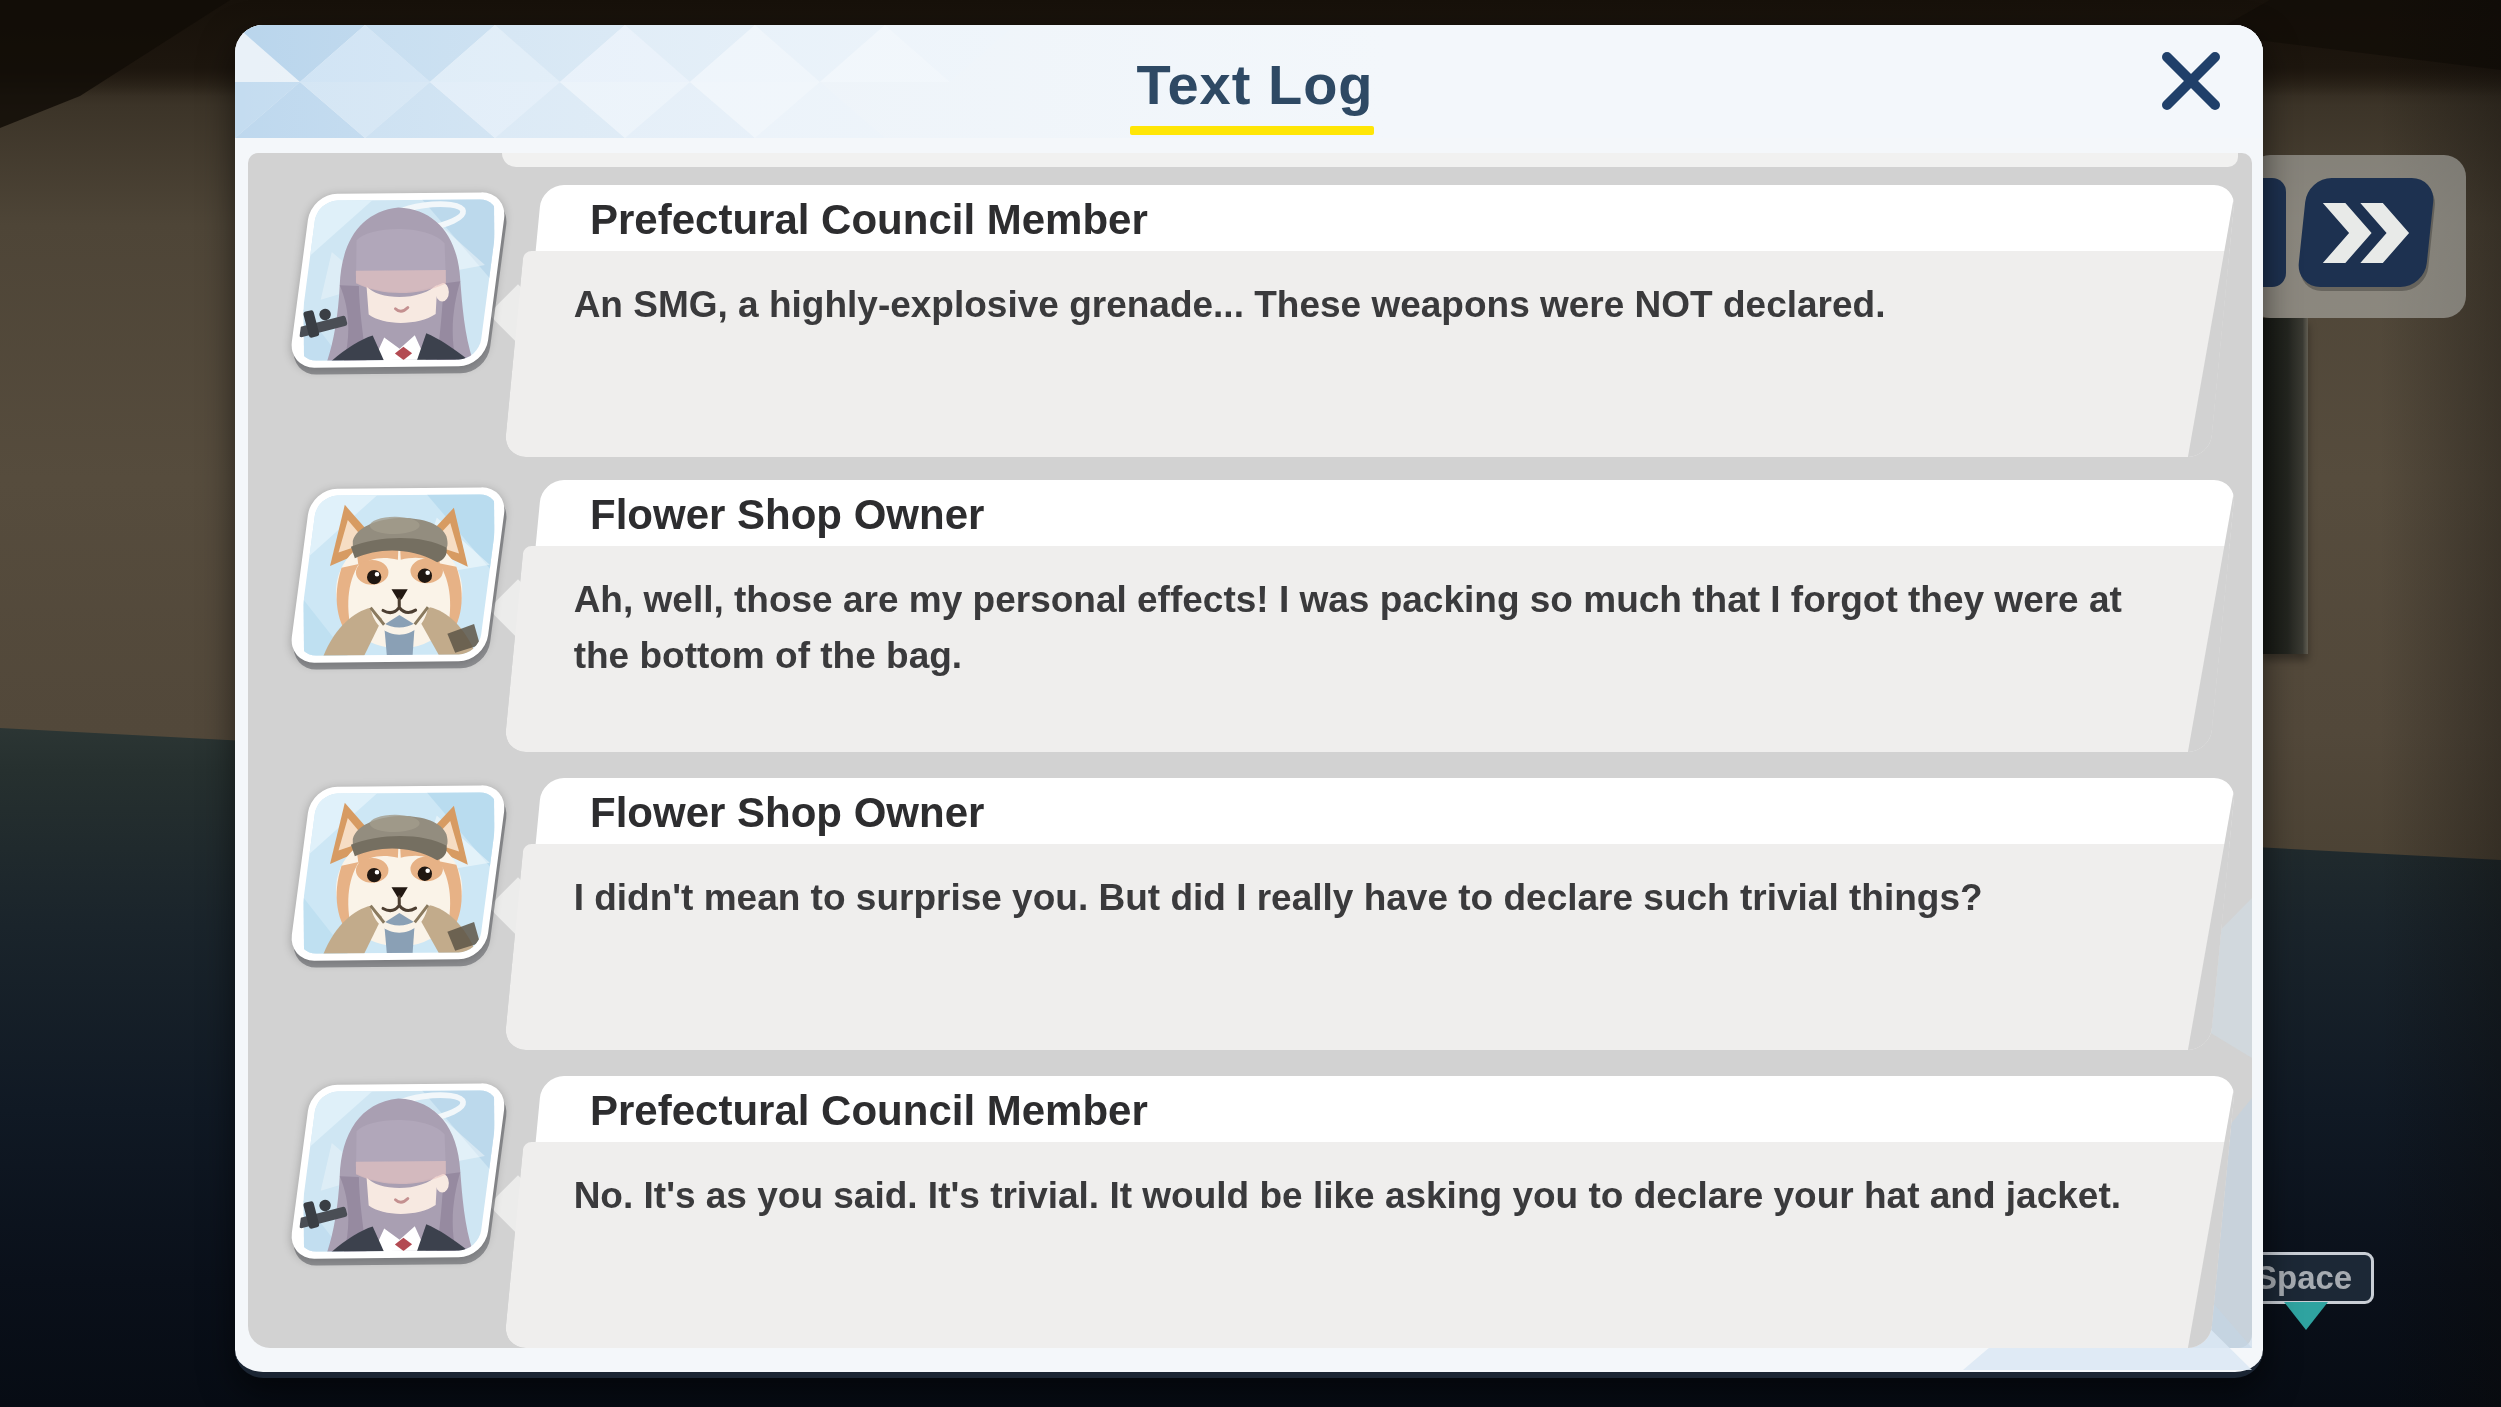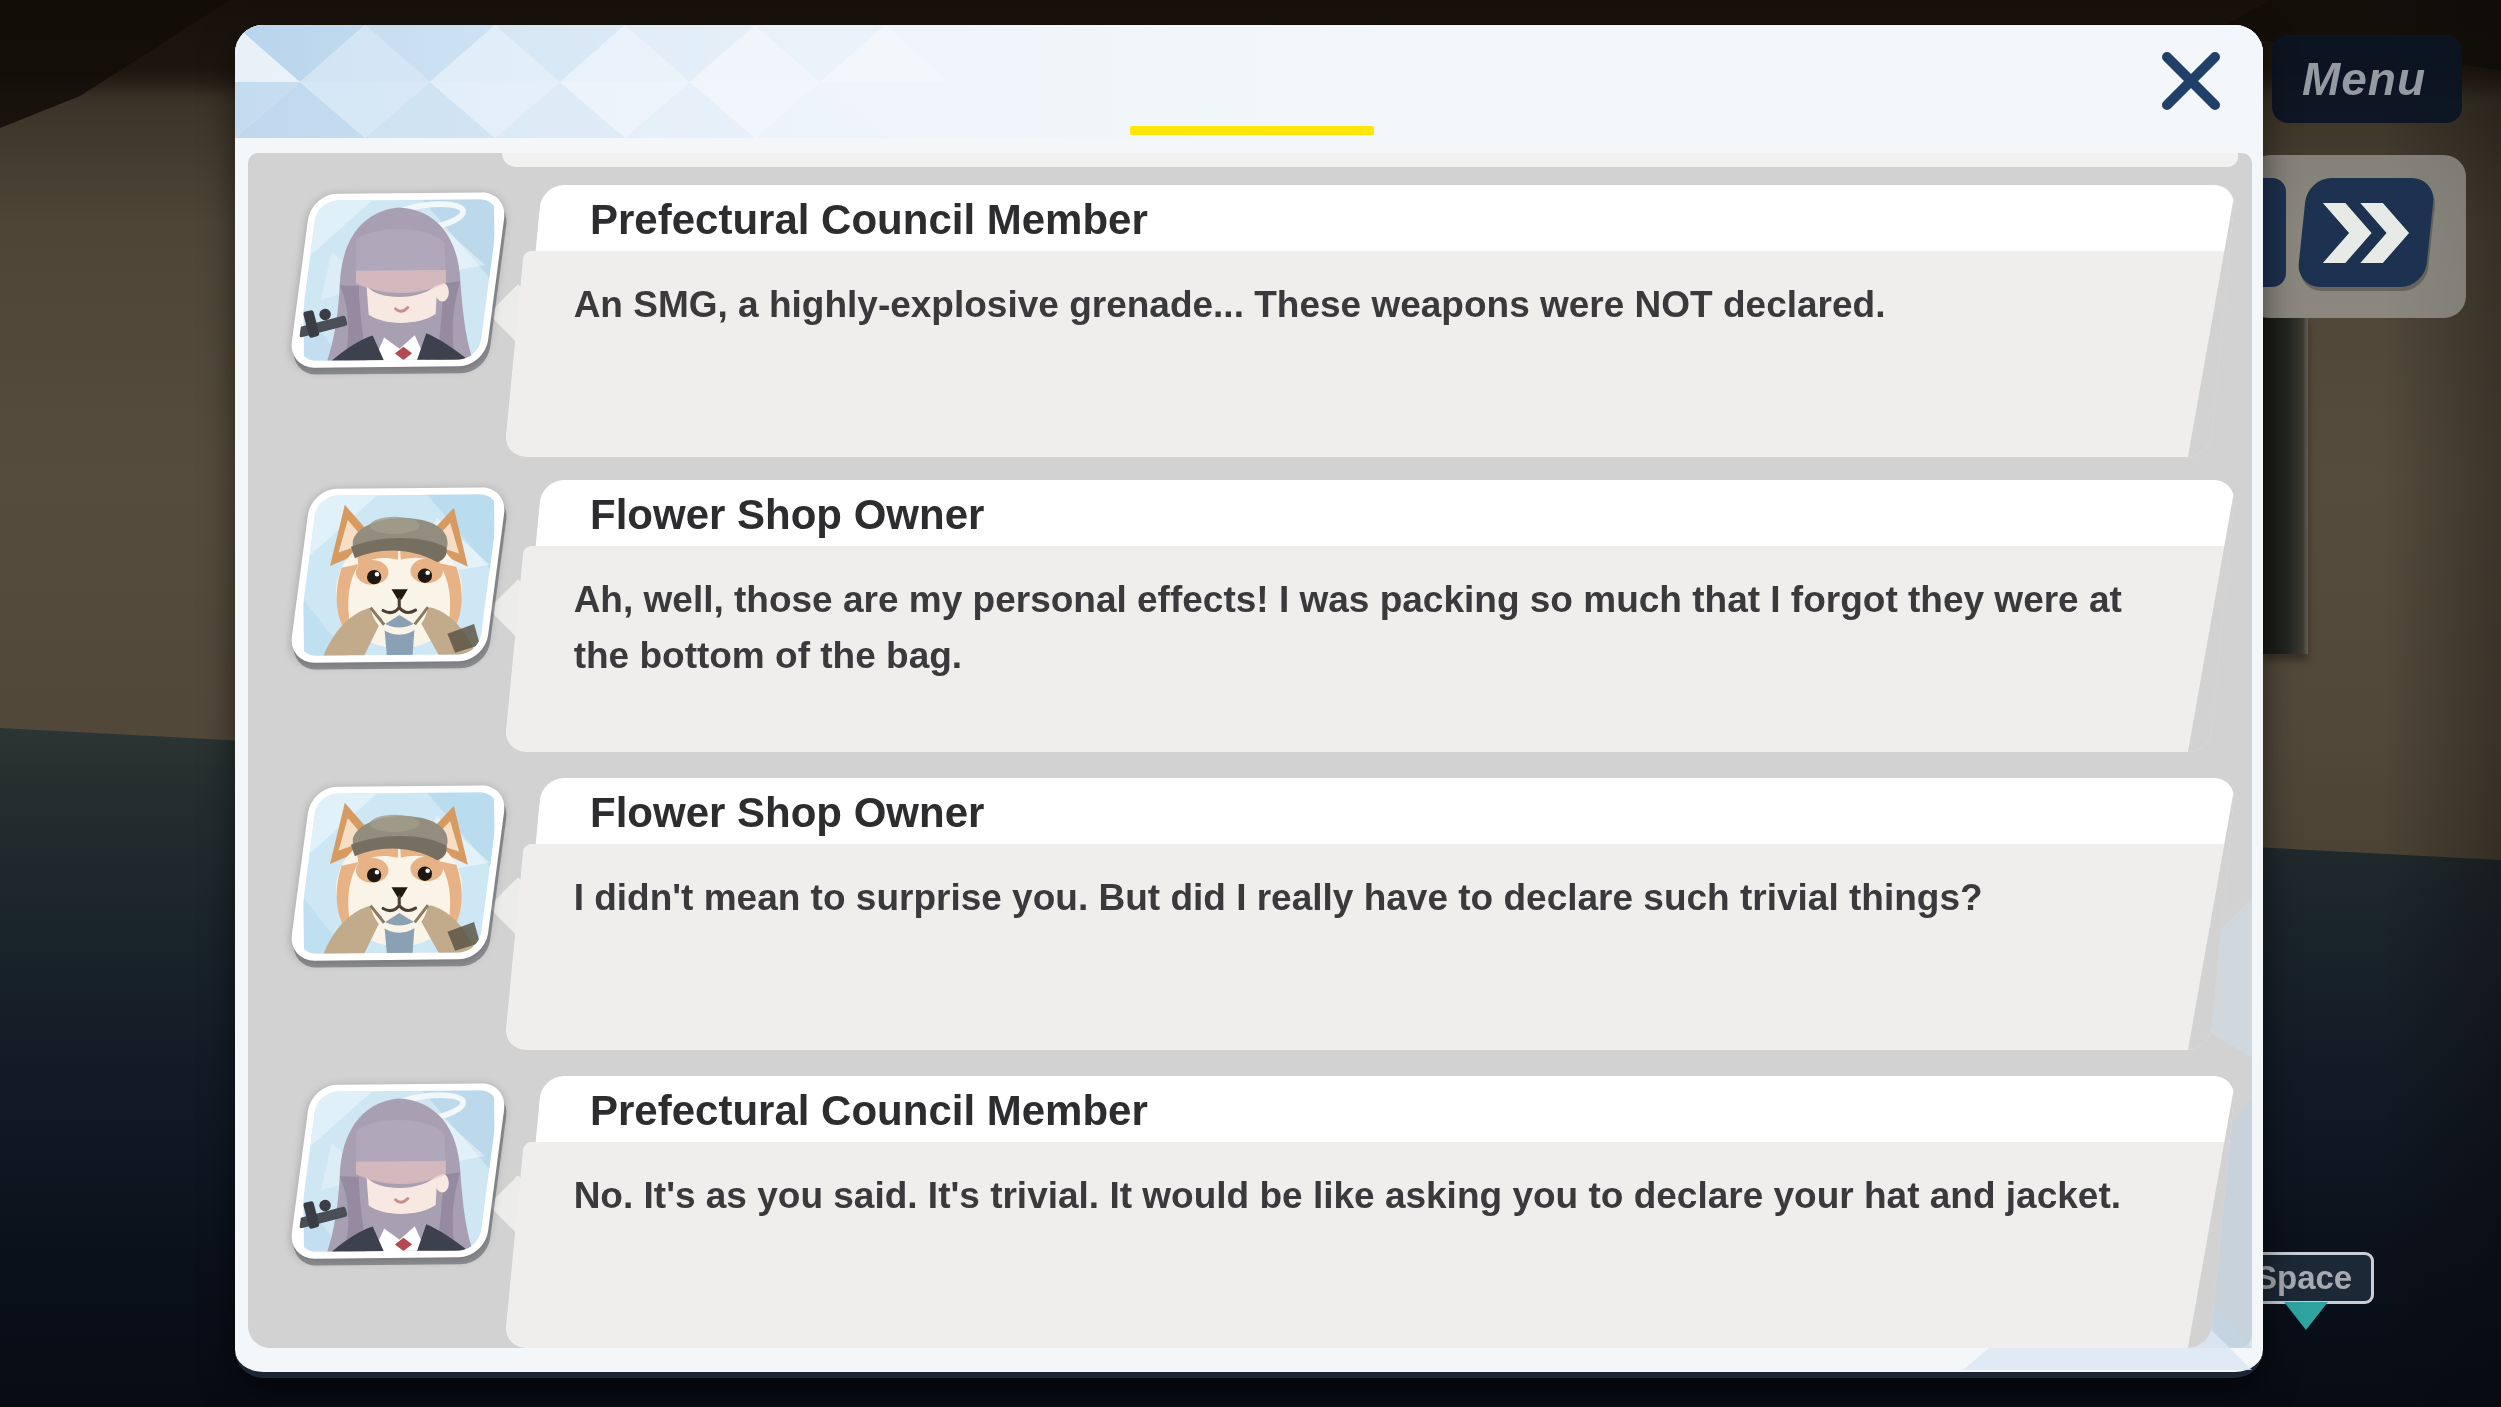--- a/index.html
+++ b/index.html
@@ -89,23 +89,20 @@
 
   <div class="abs bg-wall"></div>
   <div class="abs bg-glow"></div>
   <div class="abs bg-ceiling"></div>
   <div class="abs bg-beam"></div>
   <div class="abs bg-beam2"></div>
   <div class="abs bg-tv"></div>
   <div class="abs bg-floor"></div>
   <div class="abs bg-right-dark"></div>
 
-  <div class="abs menu-btn">
-    <span>Menu</span>
-  </div>
   <div class="abs ff-panel"></div>
   <div class="abs nav-frag"></div>
   <div class="abs ff-btn">
     <svg width="96" height="60" viewBox="0 0 100 64">
       <path d="M4,0 H28 L56,32 28,64 H4 L32,32 Z" fill="#e8eae8"></path>
       <path d="M44,0 H68 L96,32 68,64 H44 L72,32 Z" fill="#e8eae8"></path>
     </svg>
   </div>
   <div class="abs space-key">
     <span>Space</span>
@@ -142,20 +139,21 @@
         <linearGradient id="fadeband" x1="0" y1="0" x2="1150" y2="0" gradientUnits="userSpaceOnUse">
           <stop offset="0" stop-color="#f3f7fb" stop-opacity="0"></stop>
           <stop offset="0.55" stop-color="#f3f7fb" stop-opacity=".55"></stop>
           <stop offset="1" stop-color="#f3f7fb" stop-opacity="1"></stop>
         </linearGradient>
       </defs>
       <rect width="2028" height="113" fill="url(#fadeband)"></rect>
     </svg>
   </div>
 
+  <div class="abs title">Text Log</div>
   <div class="abs title-underline"></div>
 
   <div class="abs close-btn">
     <svg width="62" height="62" viewBox="0 0 62 62">
       <line x1="7" y1="7" x2="55" y2="55" stroke="#20406a" stroke-width="10" stroke-linecap="round"></line>
       <line x1="55" y1="7" x2="7" y2="55" stroke="#20406a" stroke-width="10" stroke-linecap="round"></line>
     </svg>
   </div>
 
   <div class="abs panel"></div>

